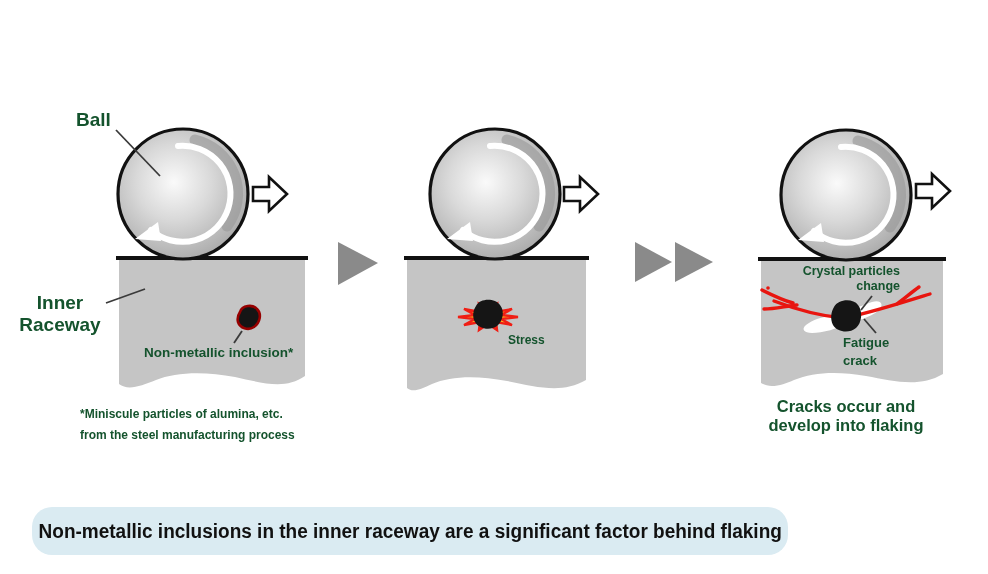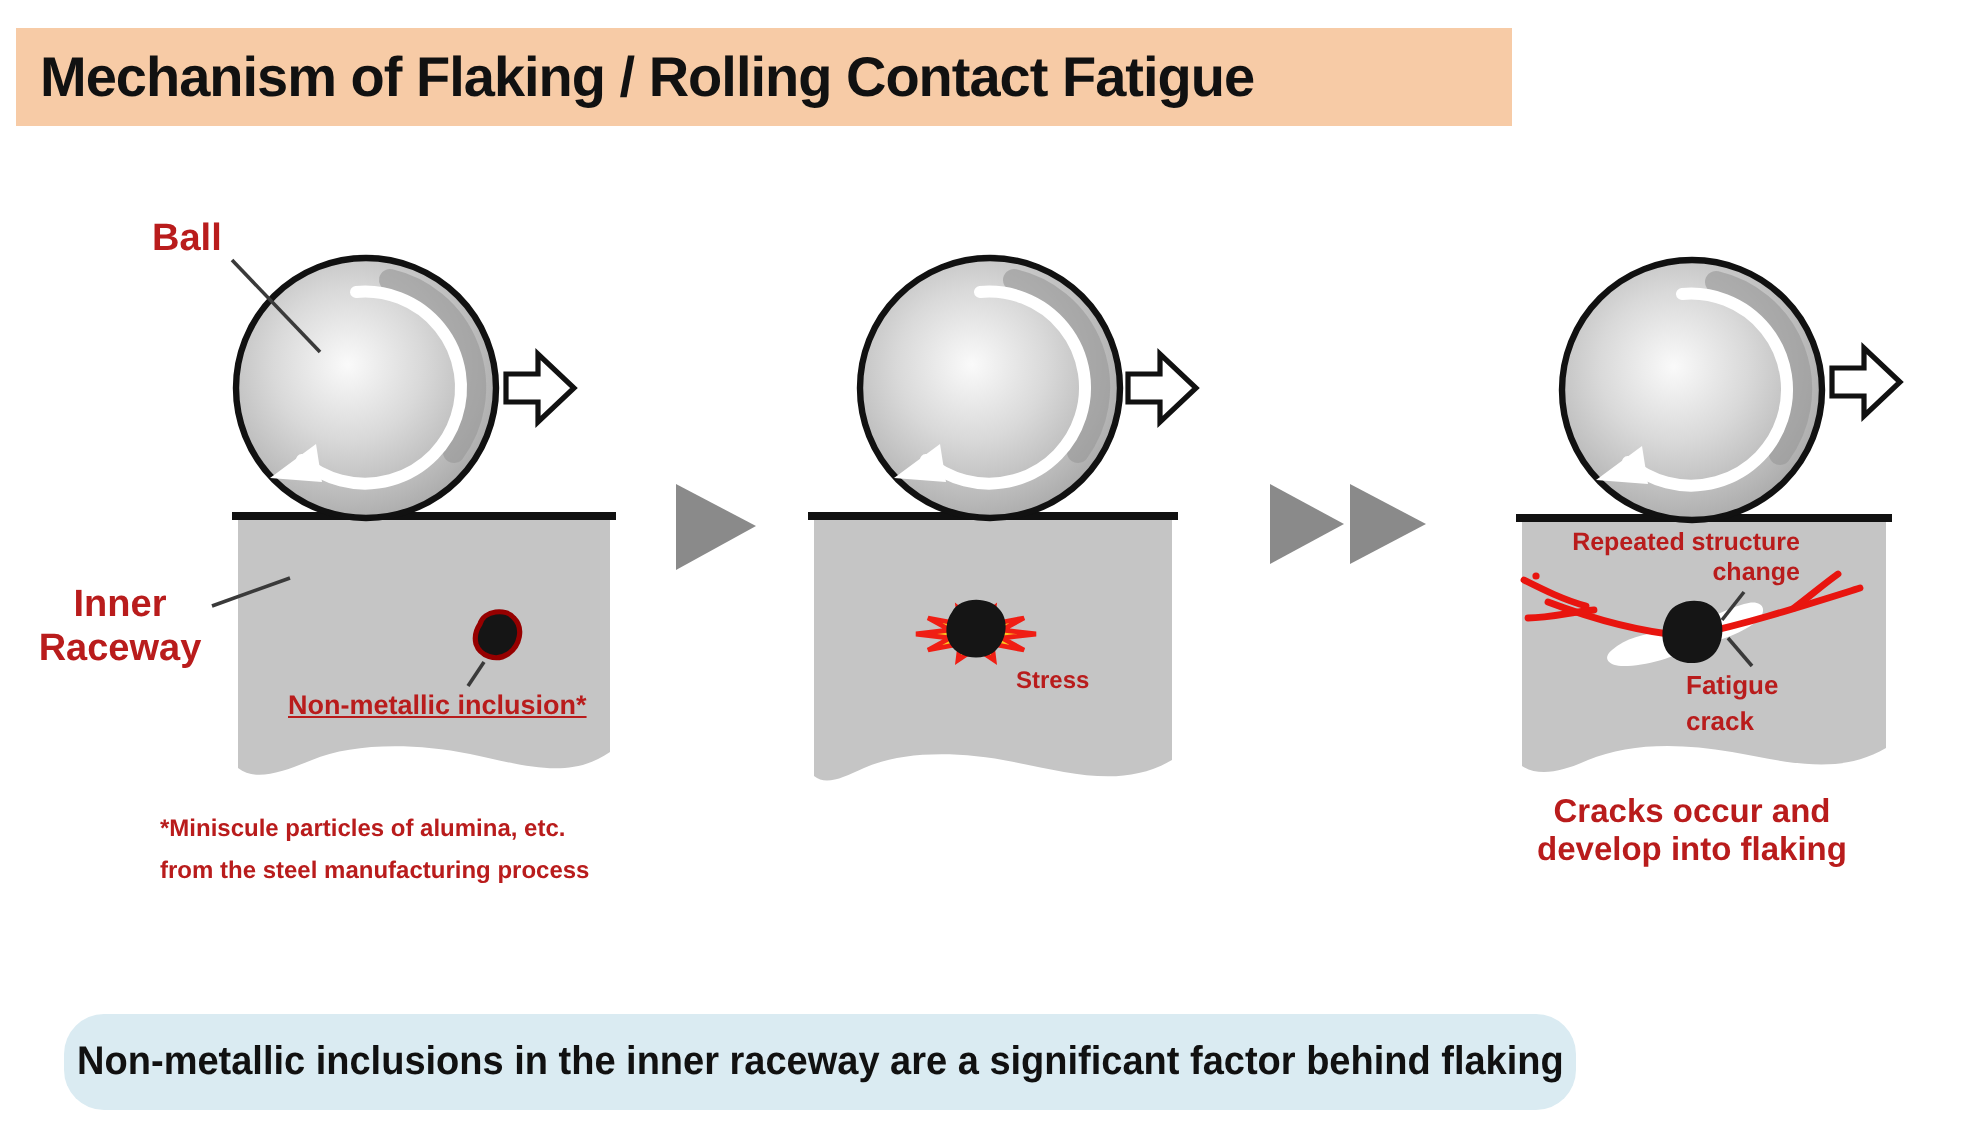--- a/index.html
+++ b/index.html
@@ -2,43 +2,40 @@
 <html><head>
 <meta charset="utf-8">
 <style>
   html,body{margin:0;padding:0;background:#fff;}
   #page{position:relative;width:988px;height:574px;background:#ffffff;overflow:hidden;
         font-family:"Liberation Sans",sans-serif;}
   .abs{position:absolute;}
   #title-bar{left:8px;top:14px;width:748px;height:49px;background:#F7CBA6;
              display:flex;align-items:center;}
   #title-bar .t{font-size:28px;font-weight:bold;color:#111;padding-left:12px;letter-spacing:-0.5px;}
-  .ml{white-space:pre-line;font-weight:bold;color:#b91c1c;}
+  .ml{white-space:pre-line;font-weight:bold;color:#14532d;}
   #ball-label{left:76px;top:109px;font-size:19px;}
   #inner-raceway-label{left:8px;top:292px;width:104px;text-align:center;font-size:19px;line-height:22px;}
-  #inclusion-label{left:144px;top:345px;font-size:13.5px;text-decoration:underline;}
+  #inclusion-label{left:144px;top:345px;font-size:13.5px;}
   #stress-label{left:508px;top:333px;font-size:12px;}
   #repeated-label{left:613px;top:198px;width:120px;text-align:center;font-size:15px;line-height:16.5px;}
   #crystal-label{left:786px;top:264px;width:114px;text-align:right;font-size:12.5px;line-height:15px;}
   #fatigue-label{left:843px;top:334px;width:78px;text-align:left;font-size:13px;line-height:18px;}
   #cracks-caption{left:758px;top:397px;width:176px;text-align:center;font-size:16.5px;line-height:19px;}
   #footnote{left:80px;top:404px;font-size:12px;line-height:21px;}
   #banner{left:32px;top:507px;width:756px;height:48px;background:#DAEBF2;border-radius:20px;
           display:flex;align-items:center;justify-content:center;}
   #banner .t{font-size:20px;font-weight:bold;color:#111;transform:scaleX(0.95);white-space:nowrap;}
   svg{display:block;}
 </style>
 </head>
 <body>
 
 <div id="page">
 
-  <div class="abs" id="title-bar">
-    <div class="t">Mechanism of Flaking / Rolling Contact Fatigue</div>
-  </div>
 
   <svg class="abs" style="left:0;top:0;" width="988" height="574" viewBox="0 0 988 574">
     <defs>
       <radialGradient id="ballGrad" cx="0.43" cy="0.41" r="0.72">
         <stop offset="0" stop-color="#fafafa"></stop>
         <stop offset="0.4" stop-color="#d9d9d9"></stop>
         <stop offset="0.75" stop-color="#b6b6b6"></stop>
         <stop offset="1" stop-color="#9c9c9c"></stop>
       </radialGradient>
       <g id="ballSym">
@@ -95,21 +92,21 @@
       <line x1="872" y1="296" x2="861" y2="310" stroke="#3a3a3a" stroke-width="1.8"></line>
       <line x1="864" y1="319" x2="876" y2="333" stroke="#3a3a3a" stroke-width="1.8"></line>
     </g>
   </svg>
 
   <div class="abs ml" id="ball-label">Ball</div>
   <div class="abs ml" id="inner-raceway-label">Inner
 Raceway</div>
   <div class="abs ml" id="inclusion-label">Non-metallic inclusion*</div>
   <div class="abs ml" id="stress-label">Stress</div>
-  <div class="abs ml" id="crystal-label">Repeated structure
+  <div class="abs ml" id="crystal-label">Crystal particles
 change</div>
   <div class="abs ml" id="fatigue-label">Fatigue
 crack</div>
   <div class="abs ml" id="cracks-caption">Cracks occur and
 develop into flaking</div>
   <div class="abs ml" id="footnote">*Miniscule particles of alumina, etc.
 from the steel manufacturing process</div>
 
   <div class="abs" id="banner">
     <div class="t">Non-metallic inclusions in the inner raceway are a significant factor behind flaking</div>

